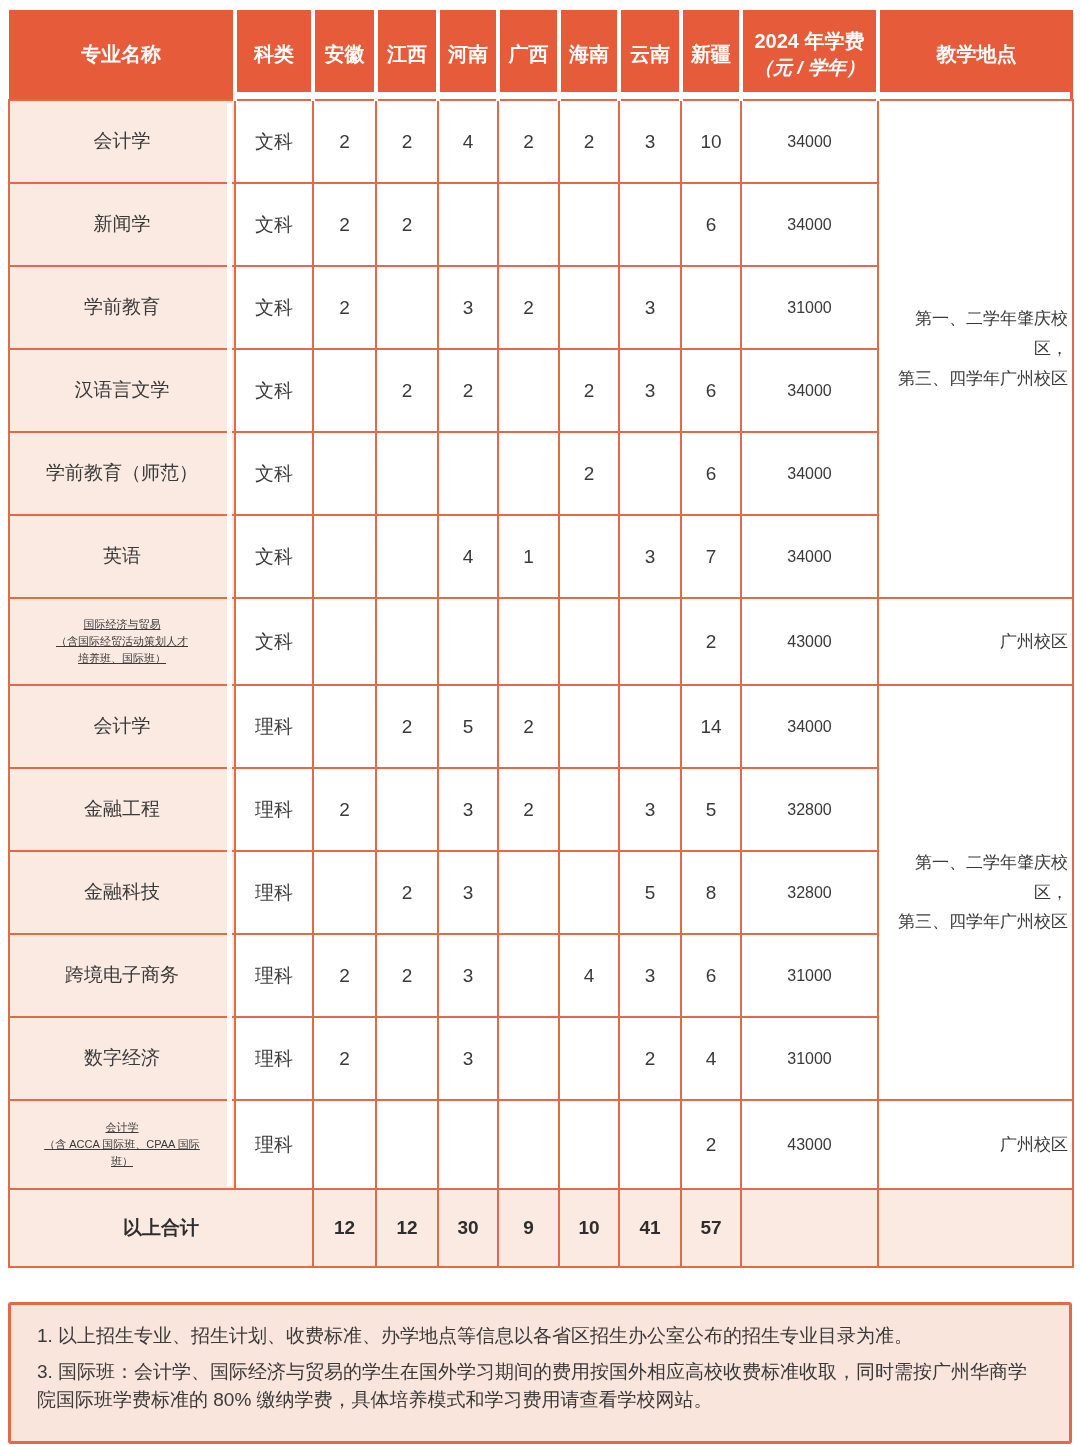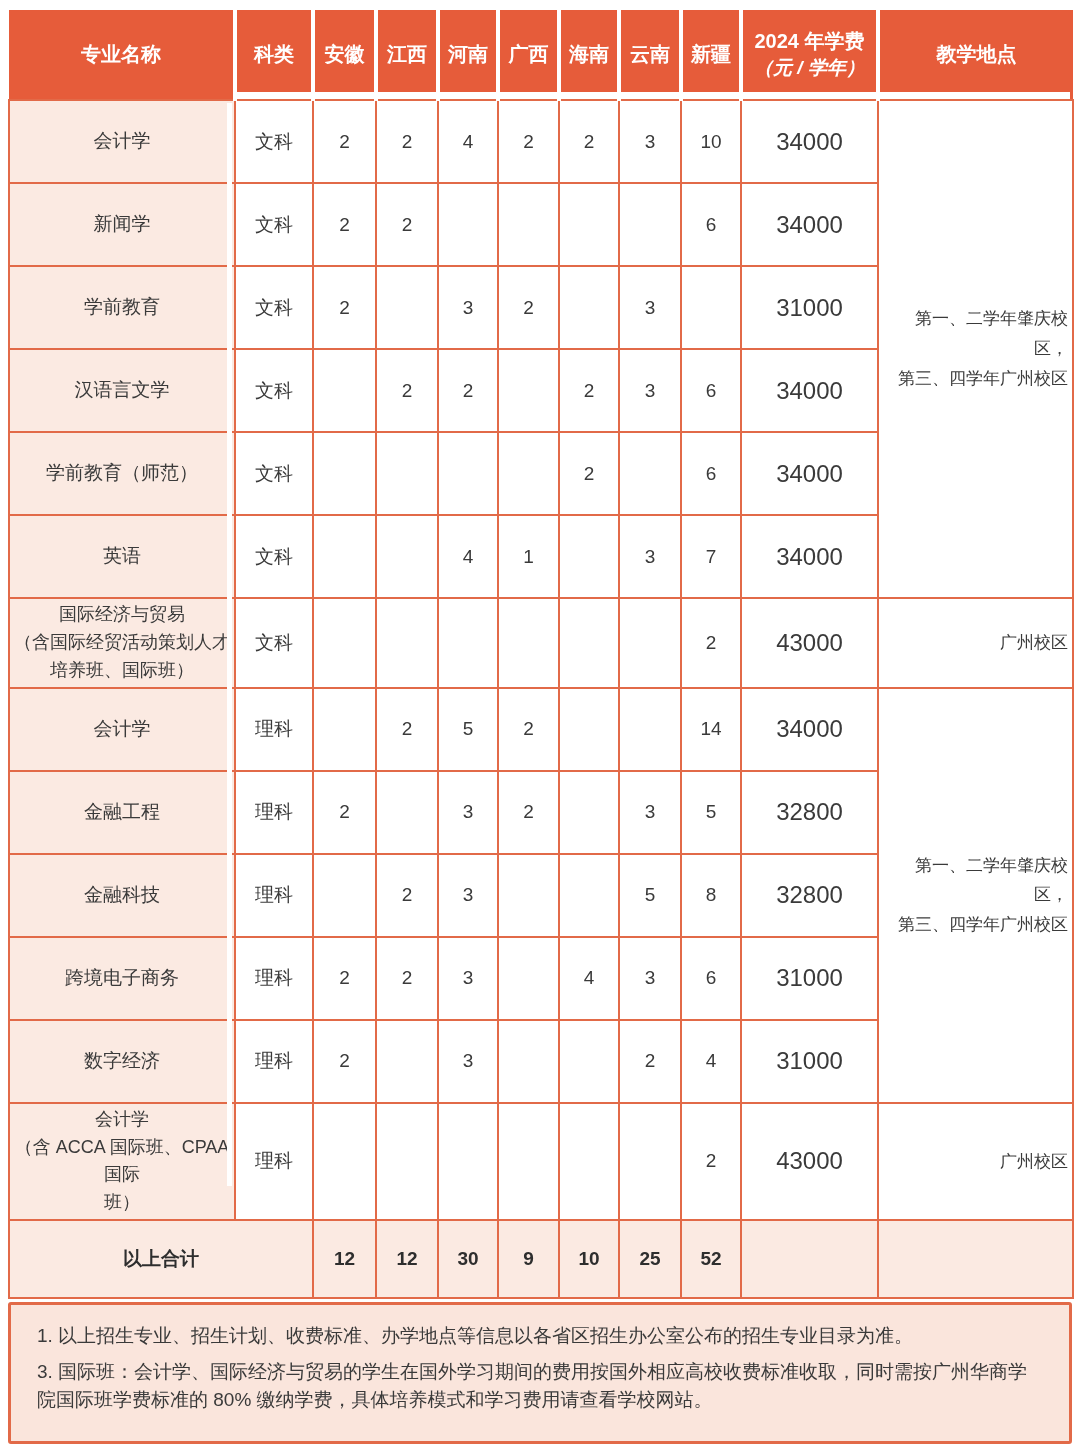--- a/index.html
+++ b/index.html
@@ -31,23 +31,23 @@
   th:first-child{border-left:none;}
   th:last-child{border-right:none;}
   td{
     background:#ffffff;border:2px solid var(--border);
     text-align:center;vertical-align:middle;
     font-size:19px;color:var(--txt);padding:2px 4px;
   }
   td.major{
     background:var(--pink);white-space:pre-line;line-height:1.5;
   }
-  td.major.sm{font-size:18px;line-height:1.55;}
+  td.major.sm{font-size:11px;line-height:1.55;text-decoration:underline;}
   td.loc{white-space:pre-line;line-height:1.75;font-size:17px;text-align:right;}
-  td.fee{font-size:24px;}
+  td.fee{font-size:16px;}
   tr.h-head{height:90px;}
   tr.h-std{height:83px;}
   tr.h-r7{height:87px;}
   tr.h-r13{height:89px;}
   tr.h-tot{height:78px;margin-top:48px;}
   tr.h-tot td{background:var(--pink);font-weight:bold;color:#2E2E2E;}
   .fee-h2{font-size:19px;font-style:italic;}
 
   .strip{position:absolute;background:#ffffff;}
   .strip-h{left:237px;top:92px;width:833px;height:7px;}
@@ -277,22 +277,22 @@
       <td class="loc">广州校区</td>
     </tr>
 
     <tr class="h-tot">
       <td colspan="2">以上合计</td>
       <td>12</td>
       <td>12</td>
       <td>30</td>
       <td>9</td>
       <td>10</td>
-      <td>25</td>
-      <td>52</td>
+      <td>41</td>
+      <td>57</td>
       <td></td>
       <td></td>
     </tr>
   </tbody>
     </table>
 
   <div class="strip strip-h"></div>
   <div class="strip strip-v"></div>
 
   <div class="notes">

